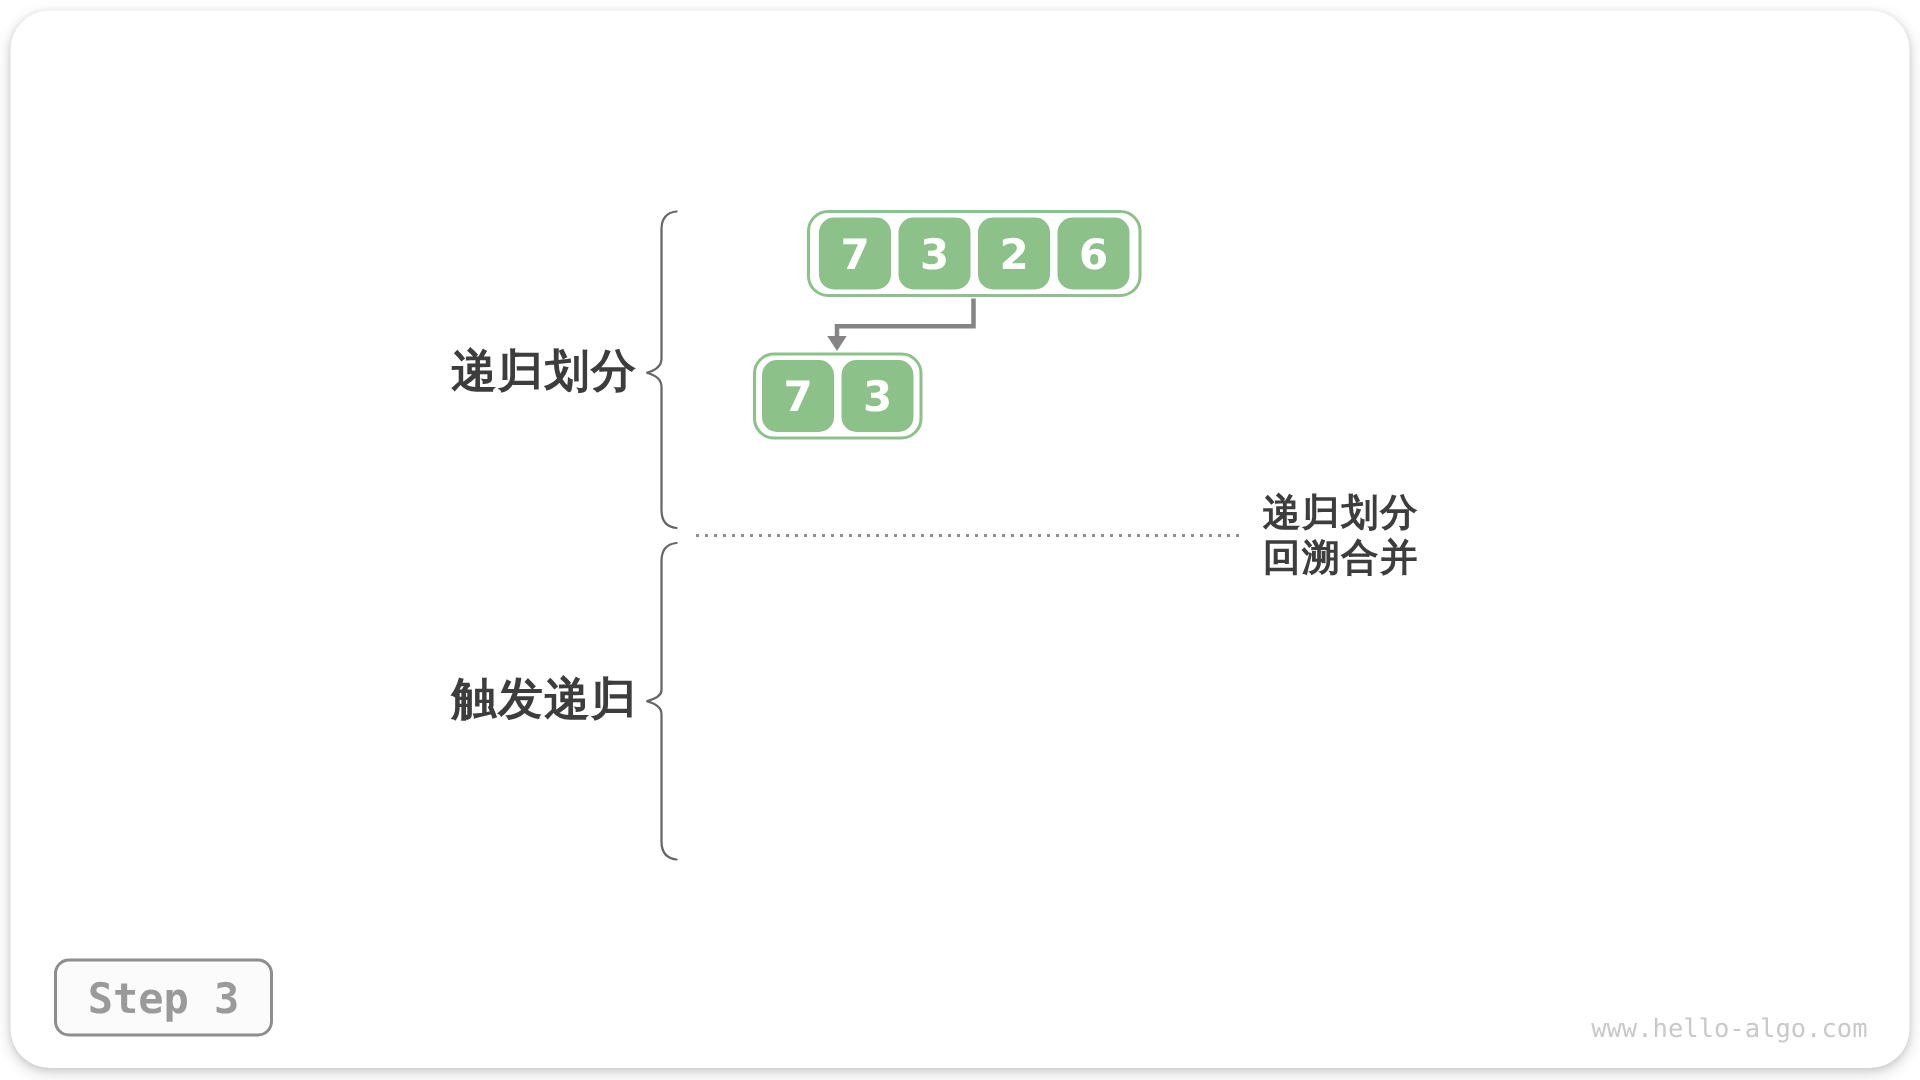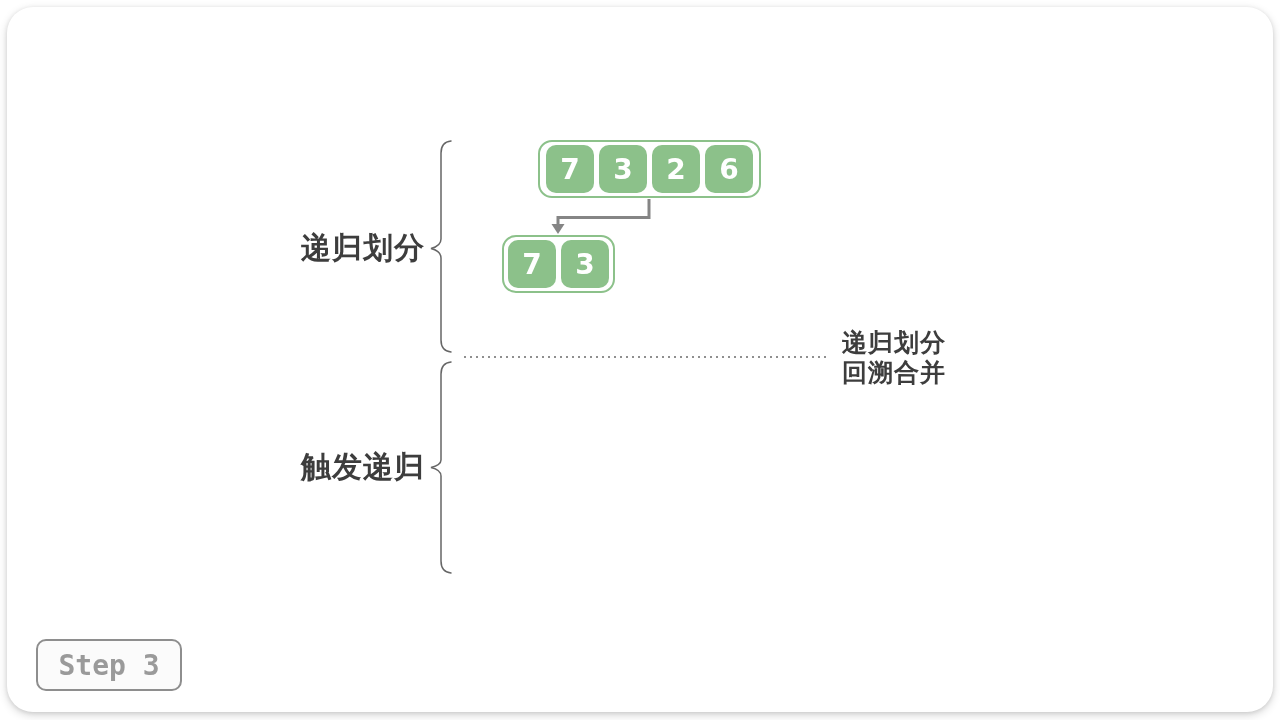--- a/index.html
+++ b/index.html
@@ -131,14 +131,15 @@
 
   <div class="terminate-note">
     <div>递归划分</div>
     <div>回溯合并</div>
   </div>
 
   <div class="step-badge">
     <span>Step 3</span>
   </div>
 
+  <div class="watermark">www.hello-algo.com</div>
 
 </div>
 
 </body></html>

